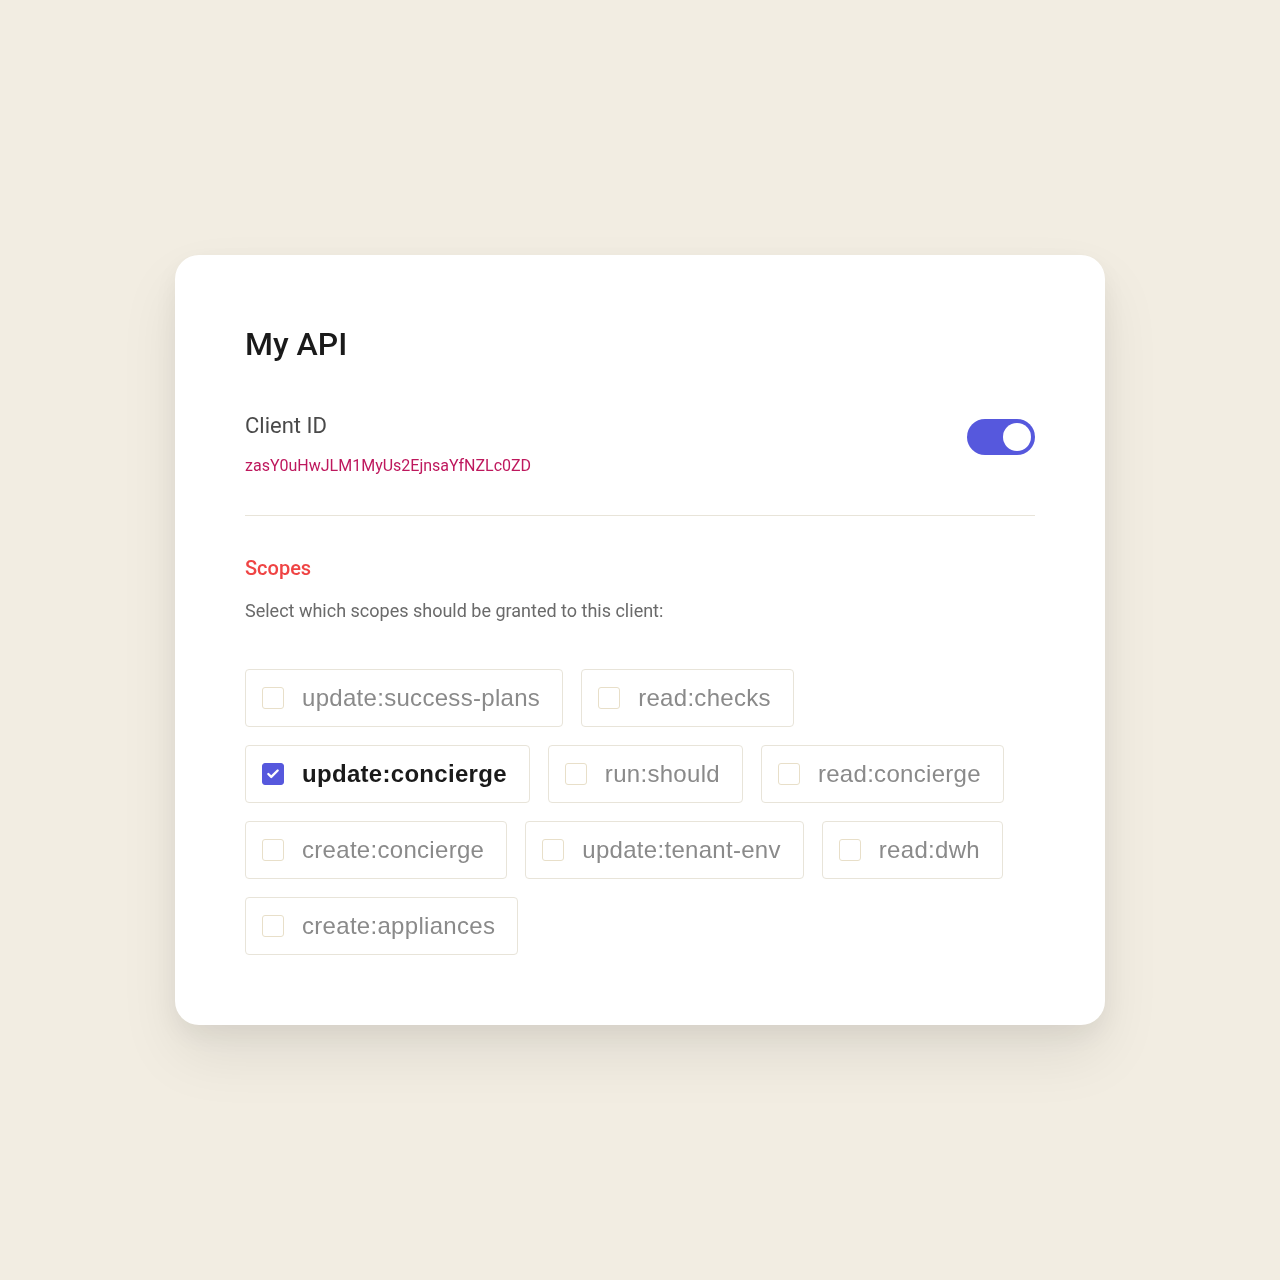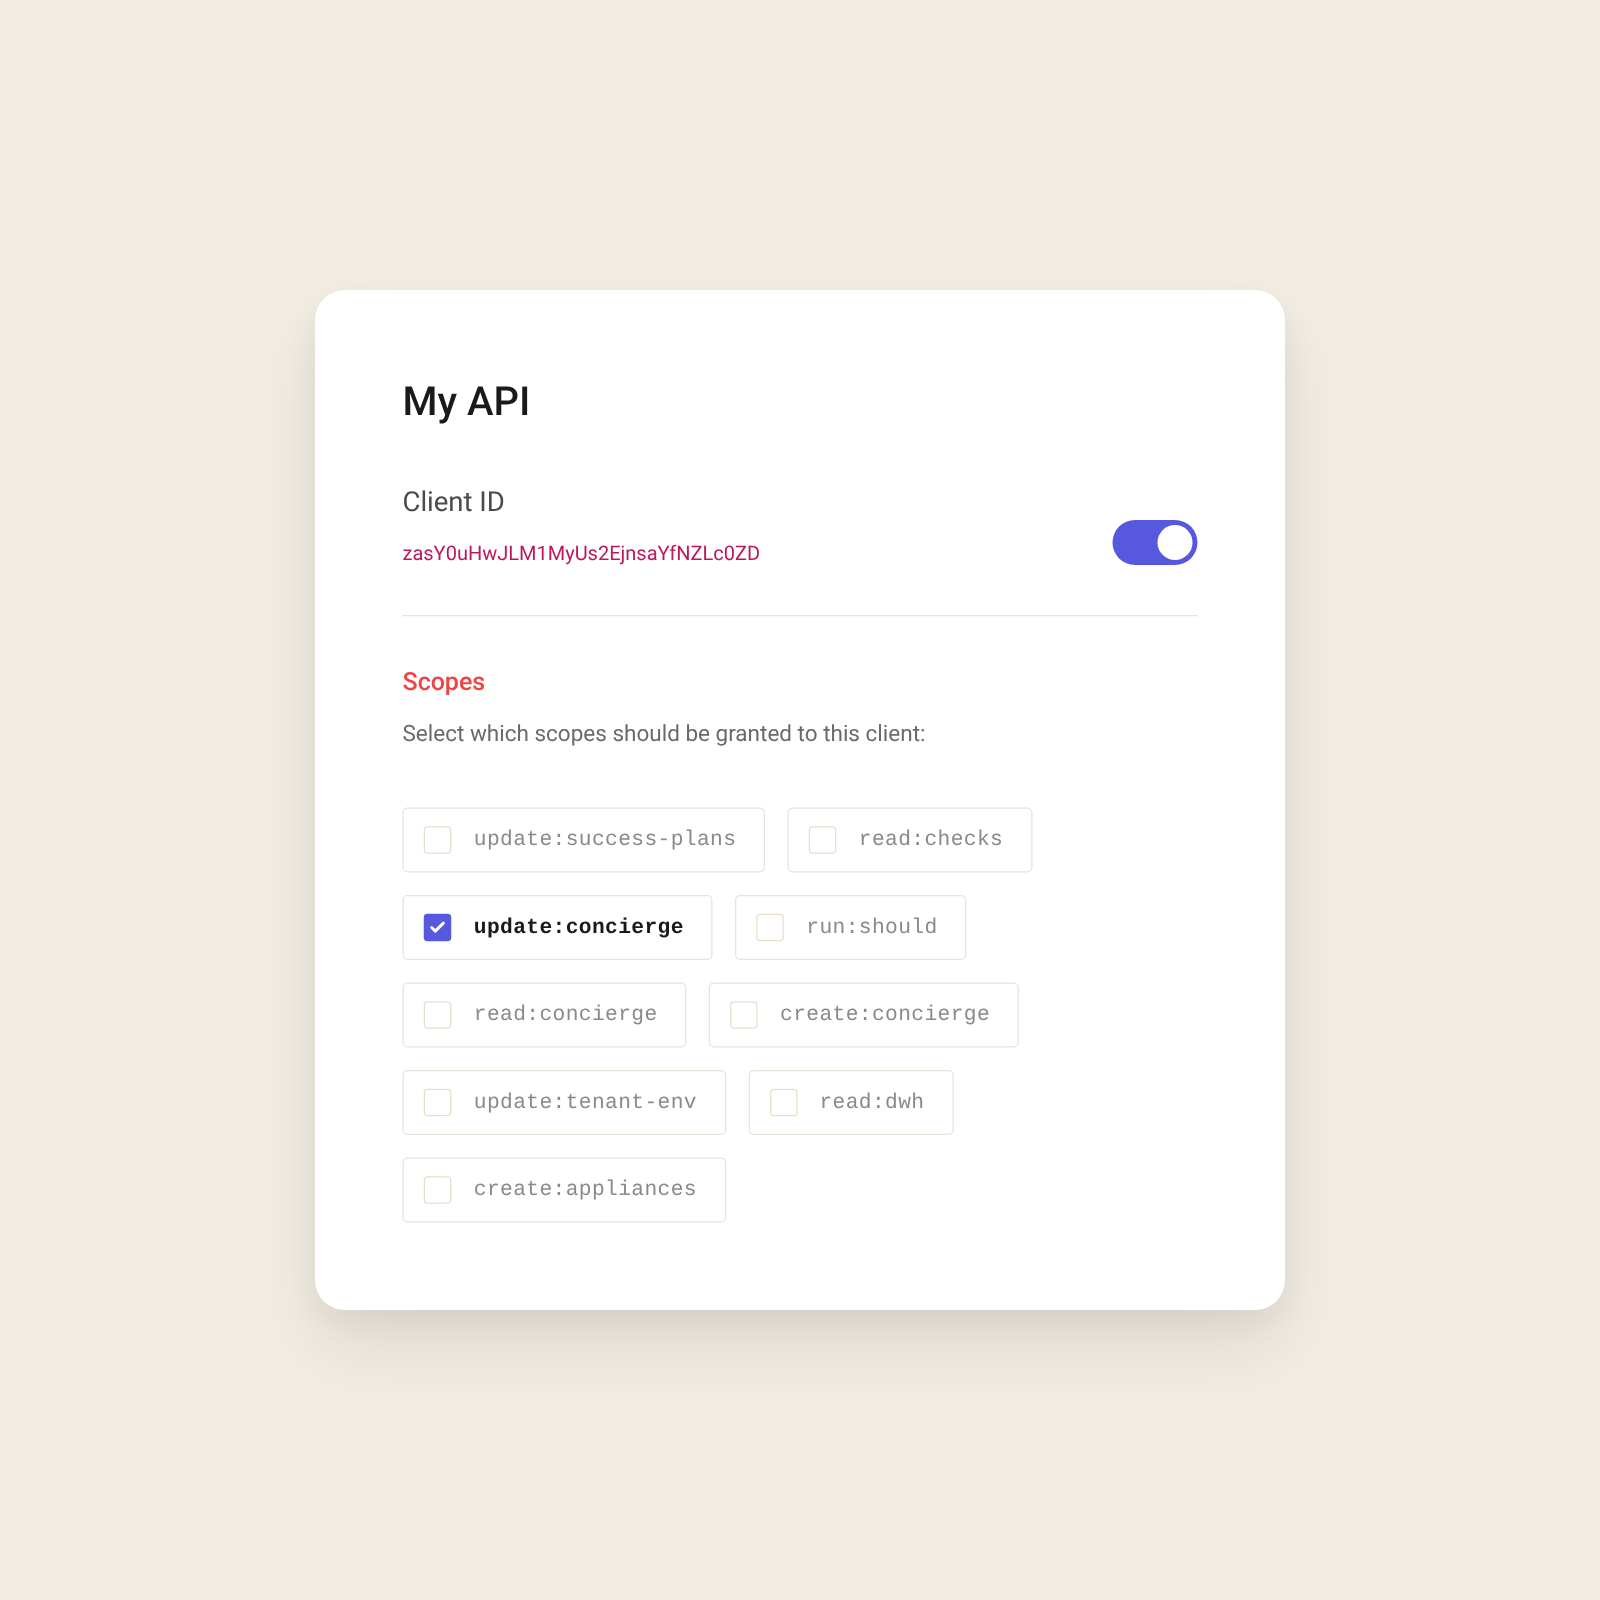--- a/index.html
+++ b/index.html
@@ -10,36 +10,36 @@
     body {
       width: 1280px;
       height: 1280px;
       background: #f2ede2;
       font-family: -apple-system, BlinkMacSystemFont, "Segoe UI", Roboto, Helvetica, Arial, sans-serif;
       display: flex;
       align-items: center;
       justify-content: center;
     }
     .card {
-      width: 776px;
+      width: 930px;
       background: #ffffff;
       border-radius: 24px;
       padding: 70px 70px 70px 70px;
       box-shadow: 0 30px 60px rgba(0,0,0,0.08), 0 10px 25px rgba(0,0,0,0.05);
     }
     .title {
       font-size: 32px;
       font-weight: 500;
       color: #1a1a1a;
       margin-bottom: 50px;
     }
     .client-row {
       display: flex;
       justify-content: space-between;
-      align-items: flex-end;
+      align-items: flex-start;
       padding-bottom: 40px;
       border-bottom: 1px solid #e8e4d9;
       margin-bottom: 40px;
     }
     .client-left {
       display: flex;
       flex-direction: column;
     }
     .client-id-label {
       font-size: 22px;
@@ -113,22 +113,22 @@
       background: #5658dd;
       border-color: #5658dd;
     }
     .scope-check svg {
       display: none;
     }
     .scope-check.checked svg {
       display: block;
     }
     .scope-label {
-      font-family: Liberation Mono, monospace;
-      font-size: 17px;
+      font-family: Liberation Sans, sans-serif;
+      font-size: 24px;
       color: #8a8a8a;
       letter-spacing: 0.3px;
       white-space: nowrap;
     }
     .scope-chip.checked .scope-label {
       color: #1a1a1a;
       font-weight: 600;
     }
   </style>
 </head>

